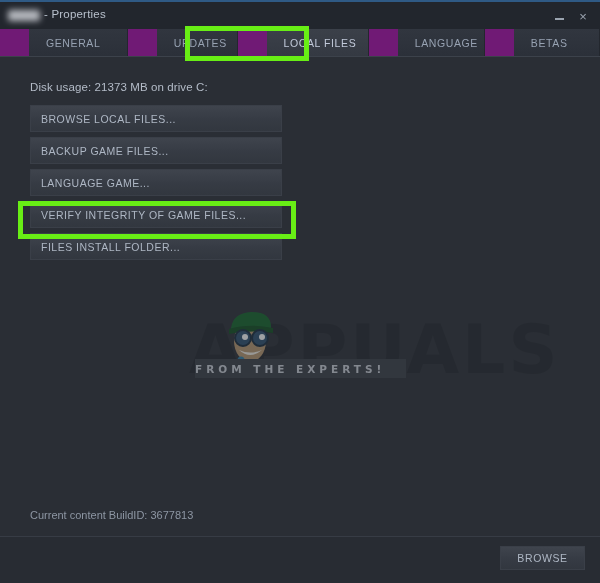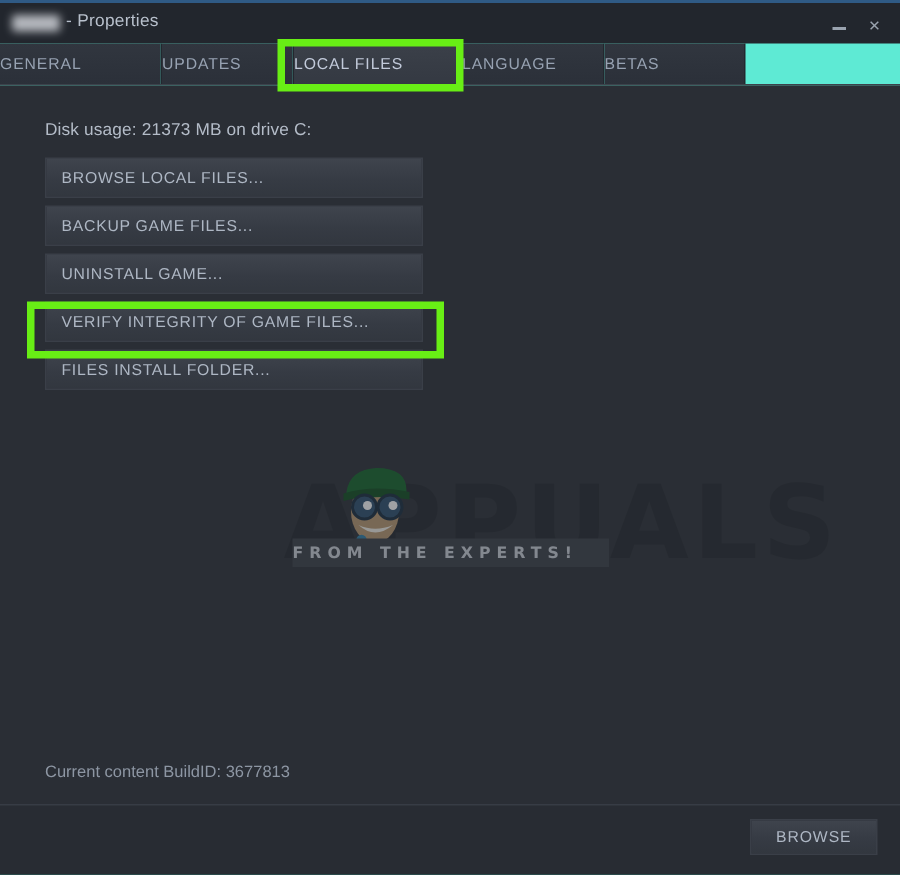--- a/index.html
+++ b/index.html
@@ -8,21 +8,21 @@
     background: #1b1f26;
   }
   body {
     font-family: "Liberation Sans", sans-serif;
   }
   #app {
     position: relative;
     width: 600px;
     height: 583px;
     overflow: hidden;
-    background: #5eead4;
+    background: #701a75;
     border-top: 2px solid #2f5a85;
     box-sizing: border-box;
   }
 
   
   .titlebar {
     position: absolute;
     left: 0; top: 0;
     width: 600px; height: 27px;
     background: #22262d;
@@ -75,25 +75,26 @@
     display: flex;
   }
   .tab {
     position: relative;
     height: 27px;
     box-sizing: border-box;
     background: linear-gradient(to bottom, #31363f 0%, #2b3039 100%);
     border-right: 1px solid #23272e;
     display: flex;
     align-items: center;
-    padding-left: 0;
+    padding-left: 17px;
     font-size: 10.5px;
     color: #97a2b2;
     letter-spacing: .6px;
     white-space: nowrap;
+    margin-left: 29px;
   }
   .tab.active {
     background: linear-gradient(to bottom, #3b4049 0%, #343942 100%);
     color: #c2cada;
   }
   .tab-gen    { width: 108px; }
   .tab-upd    { width: 88px; }
   .tab-local  { width: 112px; }
   .tab-lang   { width: 95px; }
   .tab-betas  { width: 94px; }
@@ -246,21 +247,21 @@
   </div>
   <div class="tabs-underline"></div>
 
   <div class="content">
 
     <div class="disk-usage">Disk usage: 21373 MB on drive C:</div>
 
     <div class="btn-list">
       <div class="lf-button">BROWSE LOCAL FILES...</div>
       <div class="lf-button">BACKUP GAME FILES...</div>
-      <div class="lf-button">UNINSTALL GAME...</div>
+      <div class="lf-button">LANGUAGE GAME...</div>
       <div class="lf-button">VERIFY INTEGRITY OF GAME FILES...</div>
       <div class="lf-button">FILES INSTALL FOLDER...</div>
     </div>
 
     <div class="watermark">
       <div class="wm-word">APPUALS</div>
       <svg class="mascot" width="62" height="60" viewBox="0 0 62 60">
         <ellipse cx="31" cy="33" rx="16" ry="21" fill="#b99870"></ellipse>
         <path d="M12 20 Q14 5 32 4 Q52 4 52 19 Q52 24 46 23 L16 24 Q11 24 12 20 Z" fill="#14662a"></path>
         <path d="M10 21 Q30 15 54 20 L54 25 Q30 21 10 26 Z" fill="#0f4d1f"></path>

